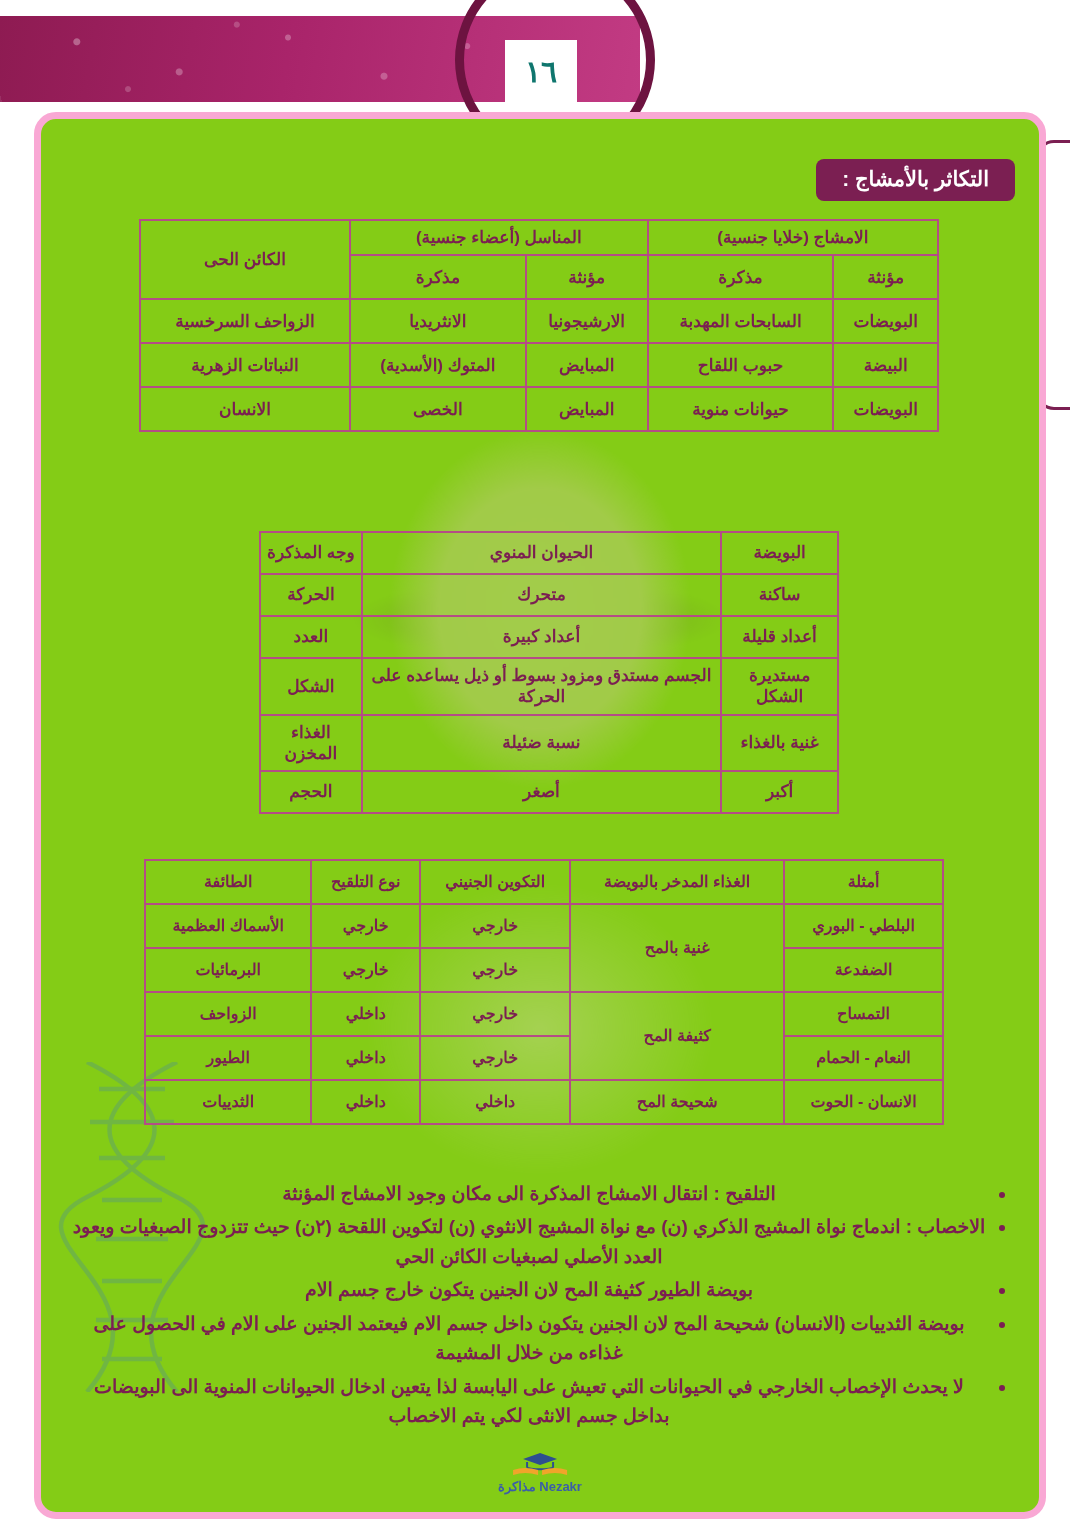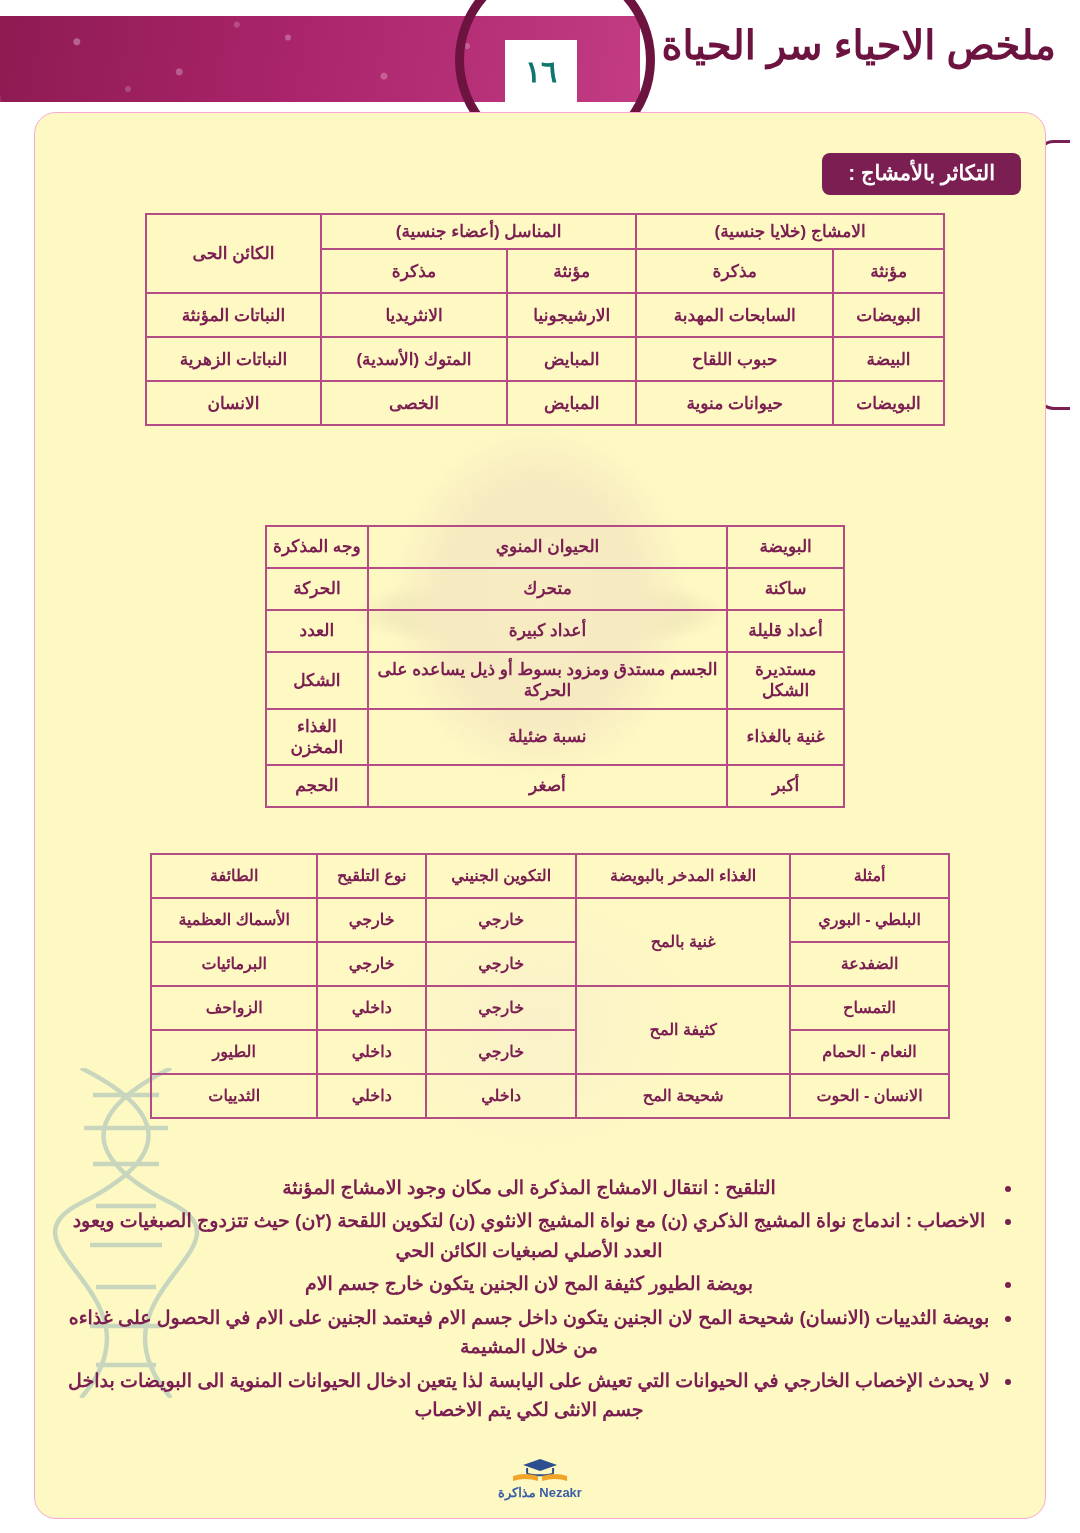--- a/index.html
+++ b/index.html
@@ -49,22 +49,22 @@
   .page-badge {
     position:absolute; top:40px; left:505px;
     width:72px; height:62px; background:#ffffff;
     border:0; display:flex; align-items:center; justify-content:center;
     font-size:30px; color:#0f766e; font-weight:bold;
   }
 
   
   .page-frame{
     position:absolute; top:112px; right:34px; left:34px; bottom:14px;
-    border:1px solid #f9a8d4; border-radius:22px;
-    background:#fef9c3;
+    border:7px solid #f9a8d4; border-radius:22px;
+    background:#84cc16;
   }
   .side-tab{
     position:absolute; top:140px; right:10px; width:34px; height:270px;
     border:3px solid #7b1f52; border-right:none;
     border-radius:18px 0 0 18px; background:#fff;
   }
 
   
   .watermark{
     position:absolute; top:230px; left:50%; transform:translateX(-50%);
@@ -128,21 +128,20 @@
   }
   .cap{ display:block; width:70px; height:26px; margin:0 auto 2px auto; }
 </style>
 </head>
 <body>
 
 <div class="header">
   <div class="header-band"></div>
   <div class="header-arc"></div>
   <div class="page-badge">١٦</div>
-  <div class="header-title">ملخص الاحياء سر الحياة</div>
 </div>
 
 <div class="side-tab"></div>
 <div class="page-frame">
 
   <div class="watermark"></div>
 
   <svg class="dna" viewBox="0 0 120 220">
     <g stroke="#3f7fb5" stroke-width="3" fill="none" opacity=".8">
       <path d="M20 0 C80 30, 80 60, 20 90 C-40 120, 80 150, 20 220"></path>
@@ -164,21 +163,21 @@
         <td>مؤنثة</td>
         <td>مذكرة</td>
         <td>مؤنثة</td>
         <td>مذكرة</td>
       </tr>
       <tr>
         <td>البويضات</td>
         <td>السابحات المهدبة</td>
         <td>الارشيجونيا</td>
         <td>الانثريديا</td>
-        <td>النباتات المؤنثة</td>
+        <td>الزواحف السرخسية</td>
       </tr>
       <tr>
         <td>البيضة</td>
         <td>حبوب اللقاح</td>
         <td>المبايض</td>
         <td>المتوك (الأسدية)</td>
         <td>النباتات الزهرية</td>
       </tr>
       <tr>
         <td>البويضات</td>

